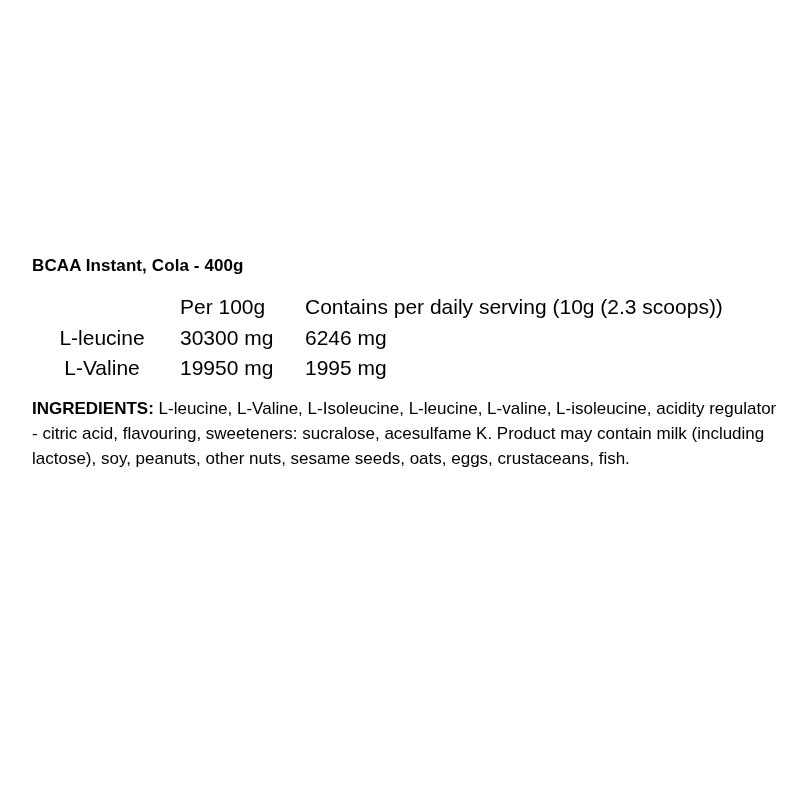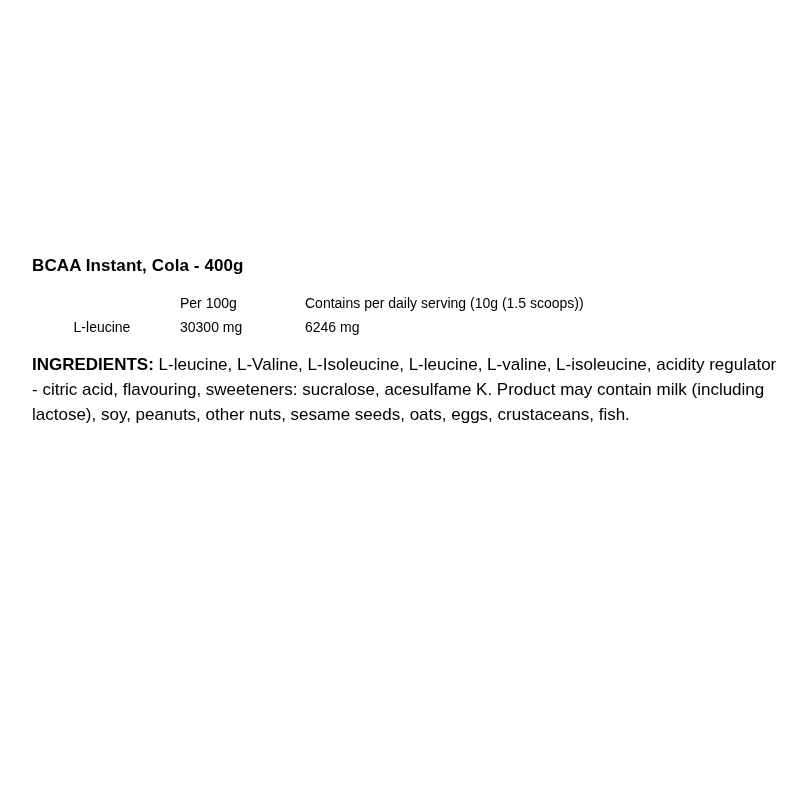--- a/index.html
+++ b/index.html
@@ -30,21 +30,21 @@
   .product-title {
     font-size: 17px;
     font-weight: bold;
     line-height: 1.35;
     margin: 0 0 18px 0;
     letter-spacing: 0.1px;
   }
   table.nutrition {
     border-collapse: collapse;
     border-spacing: 0;
-    font-size: 14px;
+    font-size: 21px;
     line-height: 1.0;
     margin: 0 0 6px 0;
   }
   table.nutrition td {
     padding: 0 0 9px 0;
     vertical-align: top;
     white-space: nowrap;
   }
   table.nutrition td.col-name {
     padding-right: 8px;
@@ -78,28 +78,33 @@
 <div class="page">
   <div class="label-block">
 
     <div class="product-title">BCAA Instant, Cola - 400g</div>
 
     <table class="nutrition">
       <thead>
         <tr>
           <td class="col-name"></td>
           <td class="col-per100">Per 100g</td>
-          <td class="col-serving">Contains per daily serving (10g (1.5 scoops))</td>
+          <td class="col-serving">Contains per daily serving (10g (2.3 scoops))</td>
         </tr>
       </thead>
       <tbody>
         <tr>
           <td class="col-name">L-leucine</td>
           <td class="col-per100">30300 mg</td>
           <td class="col-serving">6246 mg</td>
+        </tr>
+        <tr>
+          <td class="col-name">L-Valine</td>
+          <td class="col-per100">19950 mg</td>
+          <td class="col-serving">1995 mg</td>
         </tr>
       </tbody>
     </table>
 
     <p class="ingredients"><b>INGREDIENTS:</b><span> L-leucine, L-Valine, L-Isoleucine, L-leucine, L-valine, L-isoleucine, acidity regulator - citric acid, flavouring, sweeteners: sucralose, acesulfame K. Product may contain milk (including lactose), soy, peanuts, other nuts, sesame seeds, oats, eggs, crustaceans, fish.</span></p>
 
   </div>
 </div>
 
 </body></html>

